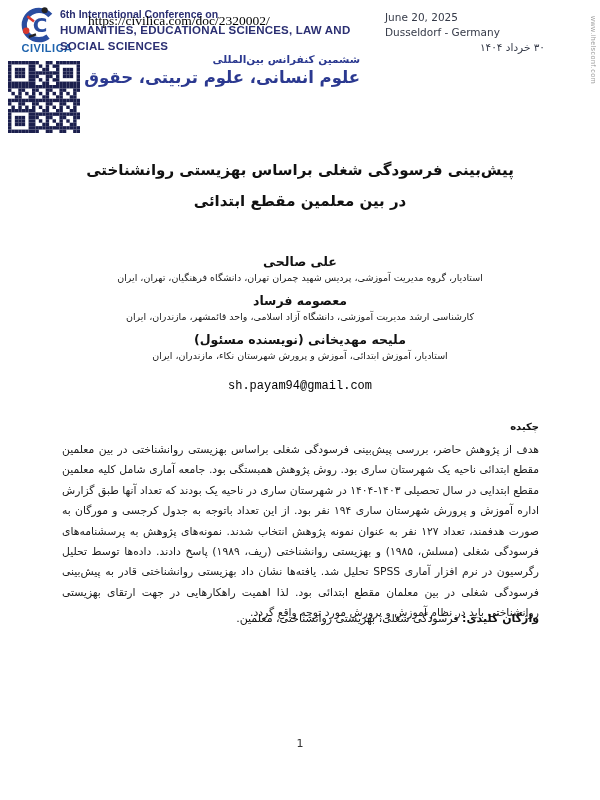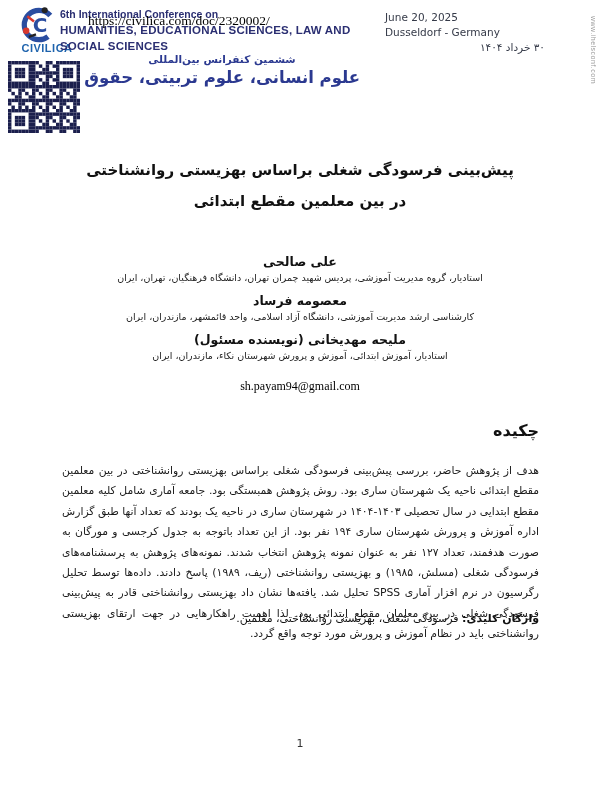--- a/index.html
+++ b/index.html
@@ -32,39 +32,39 @@
     font-size:10.5px; color:#353a48; line-height:15px;
   }
   .dates .fa { direction:rtl; }
   .site-vertical {
     position:absolute; right:3px; top:16px; writing-mode:vertical-rl;
     font-size:7px; color:#9a9a9a; letter-spacing:0.5px;
     font-family:"Liberation Sans", sans-serif;
   }
   .conf-fa {
     position:absolute; top:53px; left:84px; width:276px;
-    direction:rtl; text-align:center; color:#2b3990; overflow:hidden;
+    direction:rtl; text-align:right; color:#2b3990; overflow:hidden;
   }
   .conf-fa .small { font-size:10.5px; font-weight:bold; margin-bottom:3px; }
   .conf-fa .big   { font-size:16.5px; font-weight:bold; white-space:nowrap; overflow:hidden; }
   .qr { position:absolute; left:8px; top:61px; width:72px; height:72px; }
   
   .paper-title {
     position:absolute; top:155px; left:0; width:600px; text-align:center;
     direction:rtl; font-weight:bold; font-size:15px; line-height:31px; color:#111;
   }
   .authors { position:absolute; top:246px; left:0; width:600px; text-align:center; direction:rtl; }
   .author-name { font-size:12.5px; font-weight:bold; color:#111; margin-top:7px; line-height:17px; }
   .author-affil { font-size:9.5px; color:#222; line-height:15px; }
   .author-email {
-    direction:ltr; font-family:Liberation Serif, serif; font-size:12px;
+    direction:ltr; font-family:Liberation Mono, monospace; font-size:12px;
     color:#000; text-decoration:none; display:inline-block; margin-top:16px;text-align:center;
   }
   .abstract { position:absolute; top:421px; left:62px; width:477px; direction:rtl; }
-  .abstract-label { font-size:16px; font-weight:bold; margin-bottom:21px; color:#111; }
+  .abstract-label { font-size:10px; font-weight:bold; margin-bottom:8px; color:#111; }
   .abstract-text { font-size:10.8px; line-height:20.4px; text-align:justify; color:#1a1a1a; }
   .keywords {
     position:absolute; top:612px; left:62px; width:477px;
     direction:rtl; text-align:right; font-size:11px; color:#111;
   }
   .keywords .lbl { font-weight:bold; }
   .page-num { position:absolute; top:737px; left:0; width:600px; text-align:center; font-size:11px; color:#333; }
 </style>
 </head>
 <body>

